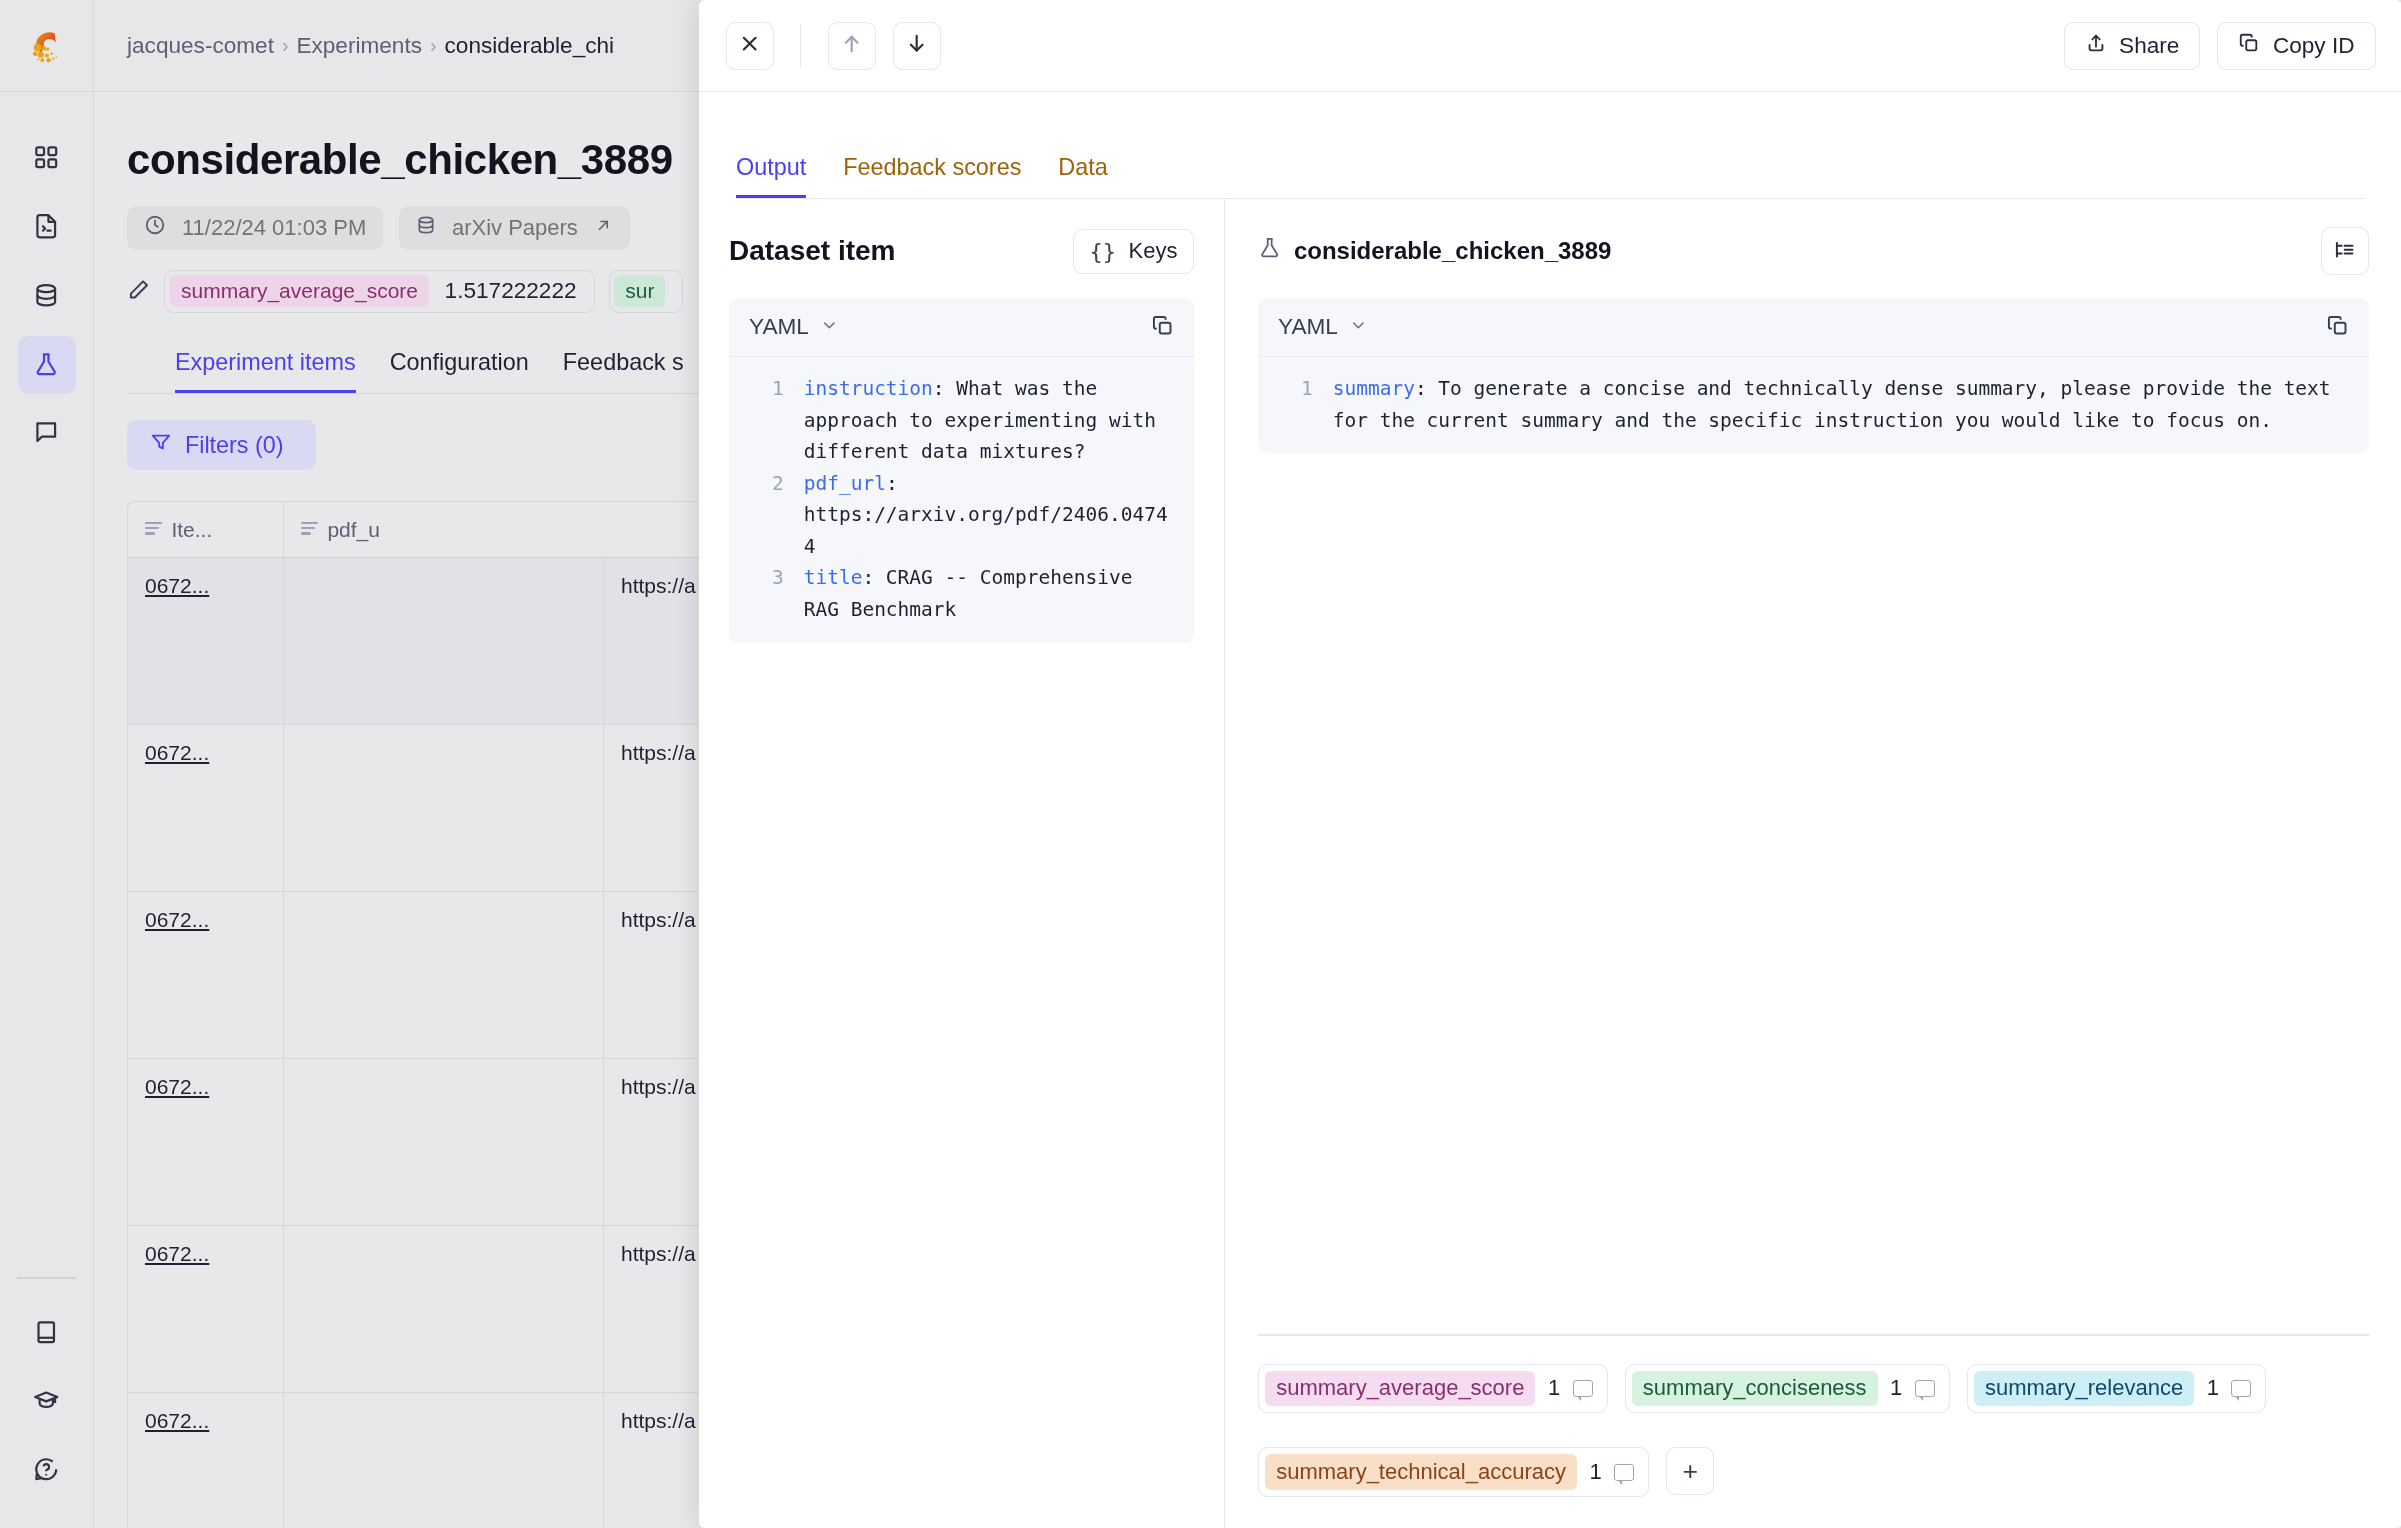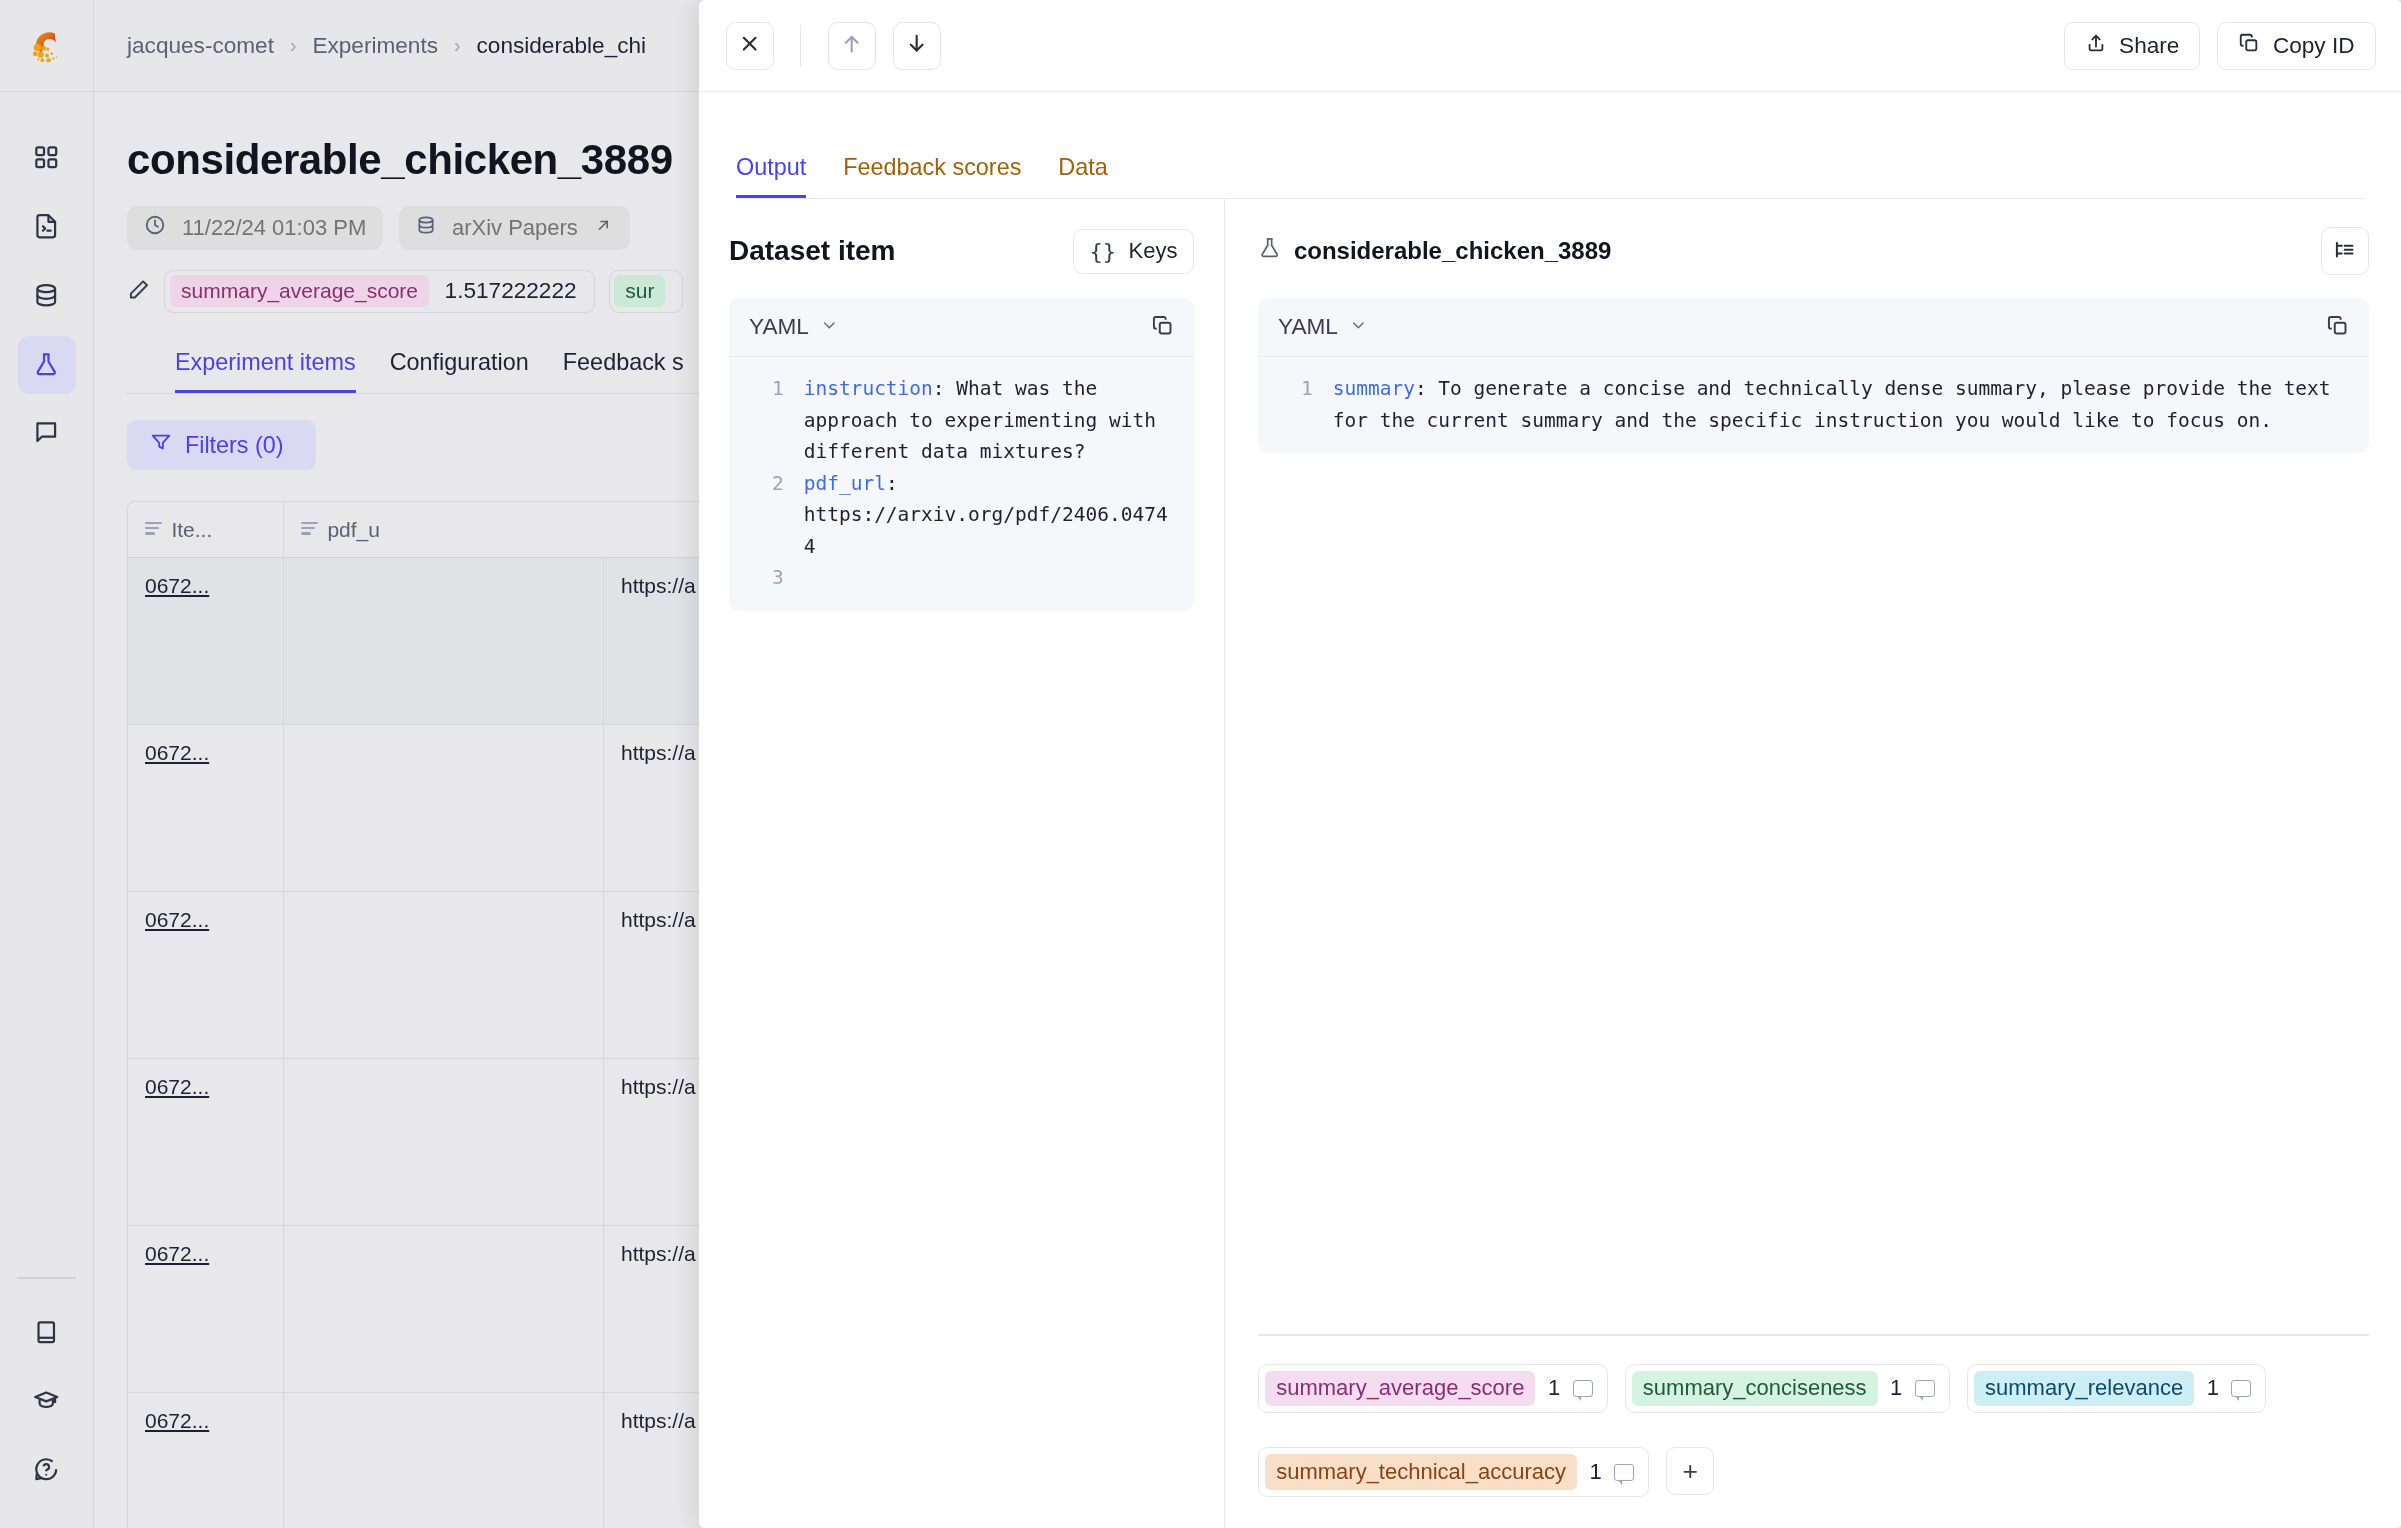--- a/index.html
+++ b/index.html
@@ -31,21 +31,21 @@
   #rail-top { margin-top: 33px; display:flex; flex-direction:column; align-items:center; gap: 6.2px;}
   #rail-bottom { position:absolute; bottom: 28px; display:flex; flex-direction:column; align-items:center; gap: 6.2px;}
   #rail-divider { position:absolute; top:1277px; left:17px; width:59px; height:1.6px; background:#d2d3d8; }
 
   
   #topbar {
     position: absolute; left: 94px; top: 0; right: 0; height: 92px;
     background: #e7e7e9; border-bottom: 1.6px solid #d6d7dc;
     display: flex; align-items: center; padding-left: 33px;
   }
-  #breadcrumb { display: flex; align-items: center; gap: 16px; font-size: 22.6px; color: #5d6075; }
+  #breadcrumb { display: flex; align-items: center; gap: 8px; font-size: 22.6px; color: #5d6075; }
   #breadcrumb .crumb-last { color: #1f2132; }
   #breadcrumb .sep { color: #9ea1b3; font-size: 19.5px; }
 
   
   #page-body { position:absolute; left:94px; top:92px; right:0; bottom:0; padding: 0 0 0 33px; }
   #page-title { font-size: 42px; font-weight: 700; color: #12141f; margin-top: 44px; letter-spacing: -0.4px;}
   #meta-row { display: flex; gap: 15.6px; margin-top: 22px; }
   .meta-chip {
     display:flex; align-items:center; gap: 16px;
     background: #dededf; border-radius: 9.4px; padding: 7.8px 17px;
@@ -479,20 +479,21 @@
           <div class="cline">
             <span class="lineno">1</span>
             <span class="ctext"><span class="ykey">instruction</span><span>: What was the approach to experimenting with different data mixtures?</span></span>
           </div>
           <div class="cline">
             <span class="lineno">2</span>
             <span class="ctext"><span class="ykey">pdf_url</span><span>: https://arxiv.org/pdf/2406.04744</span></span>
           </div>
           <div class="cline">
             <span class="lineno">3</span>
+            <span class="ctext"><span class="ykey">title</span><span>: CRAG -- Comprehensive RAG Benchmark</span></span>
           </div>
         </div>
       </div>
     </div>
 
     <div id="pane-right">
       <div class="pane-header">
         <div class="pane-title-sm">
           <span>
             <svg width="23.4" height="23.4" viewBox="0 0 24 24" fill="none" stroke="#5d6075" stroke-width="1.8" stroke-linejoin="round">

